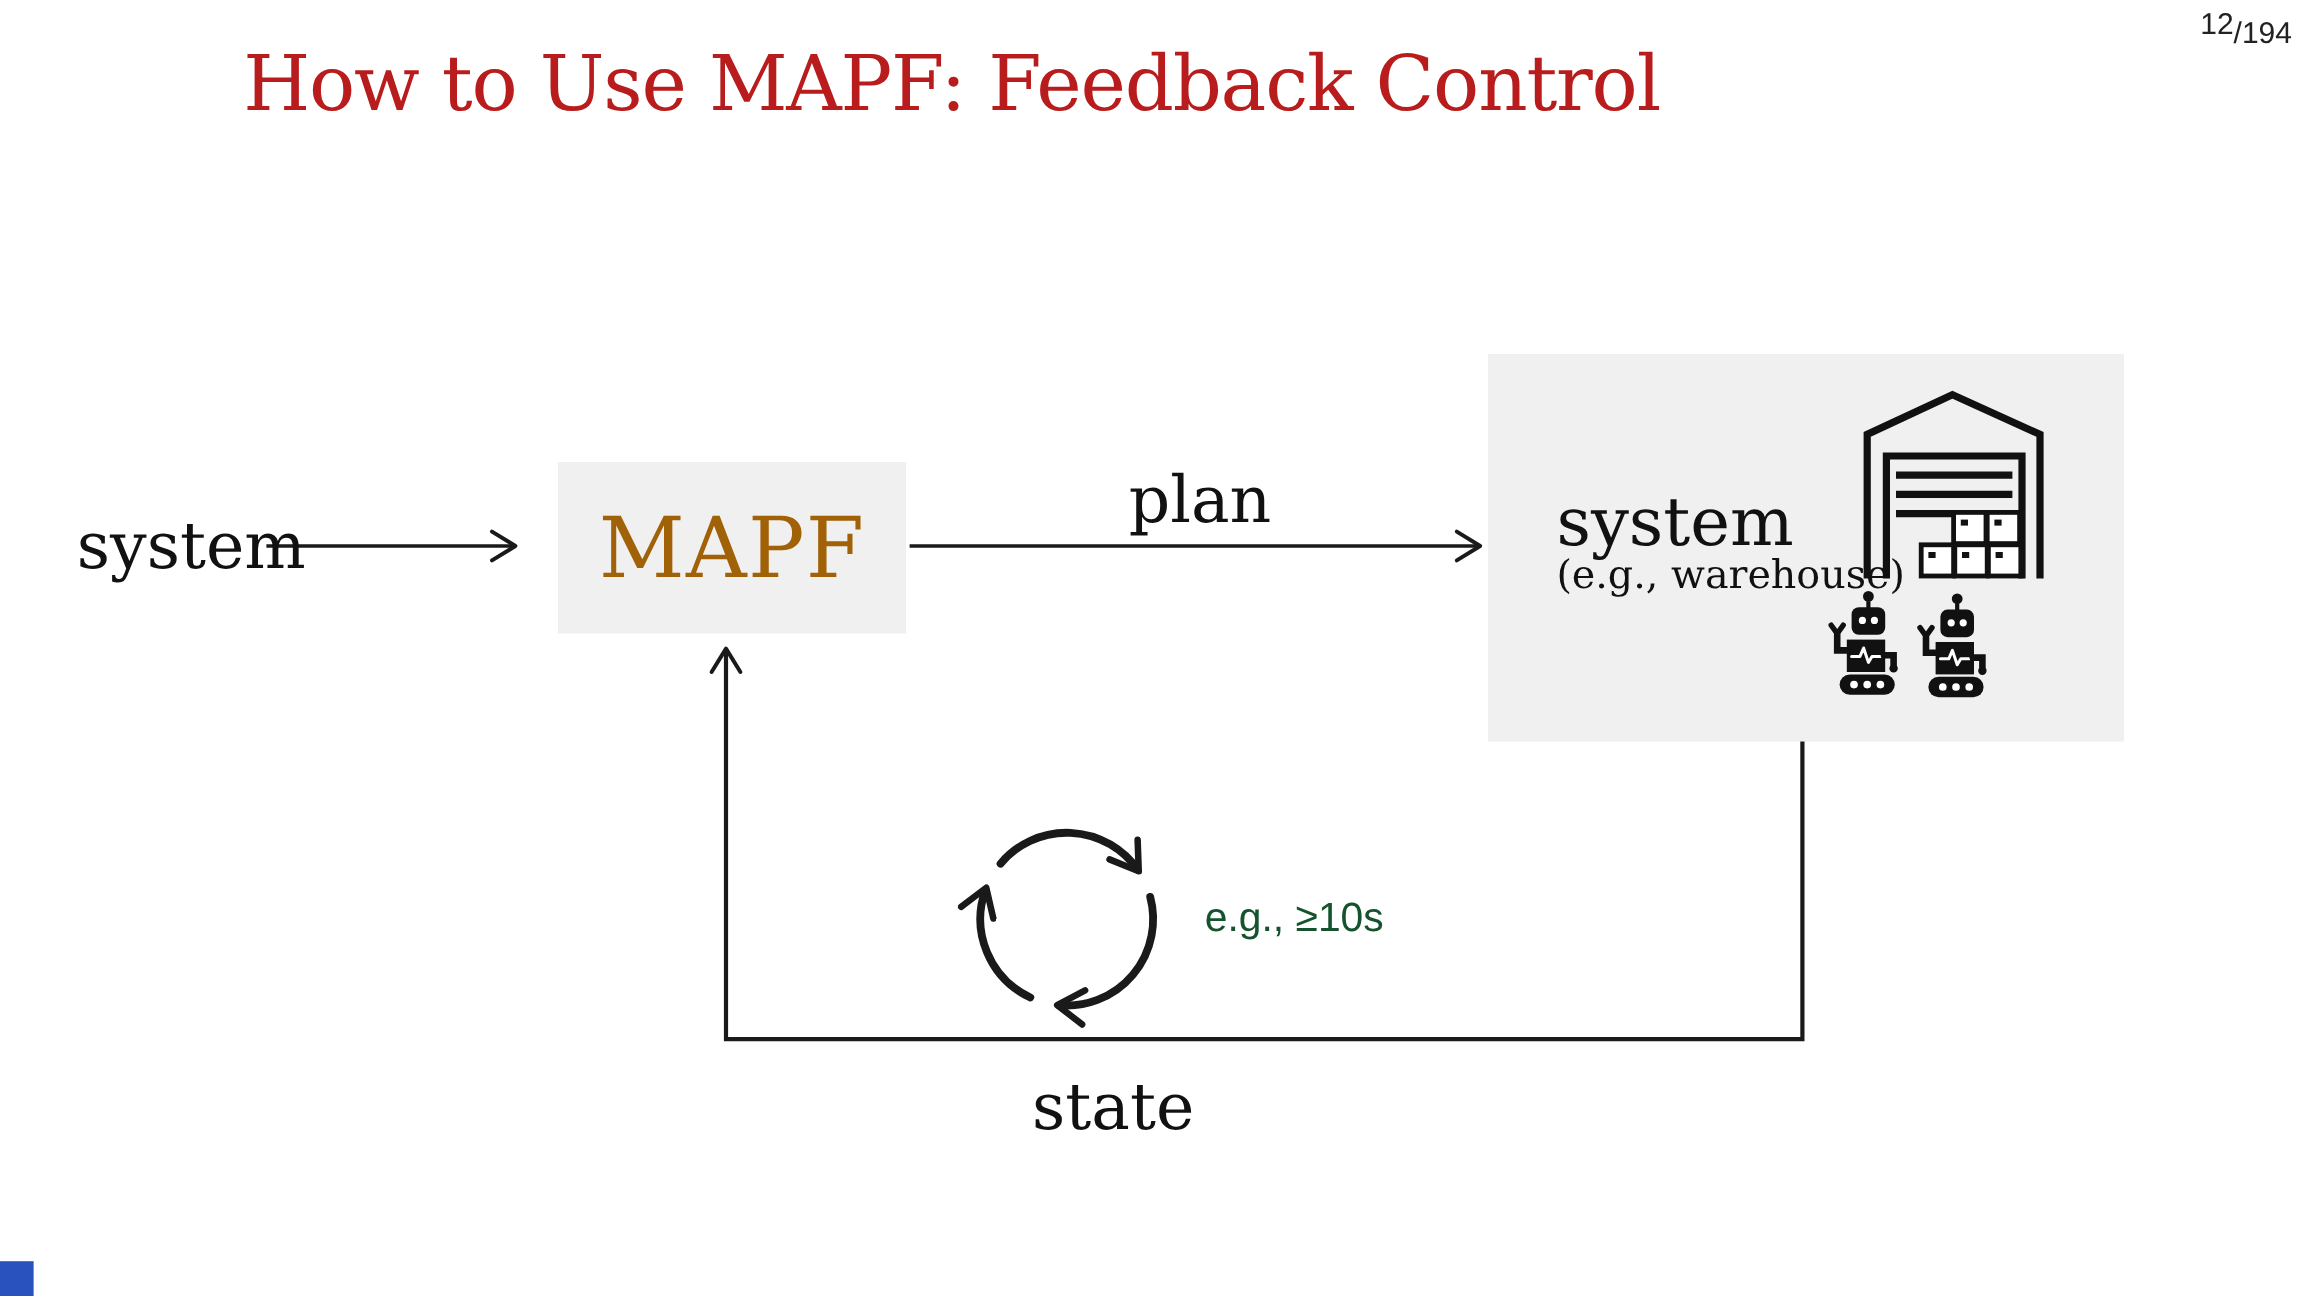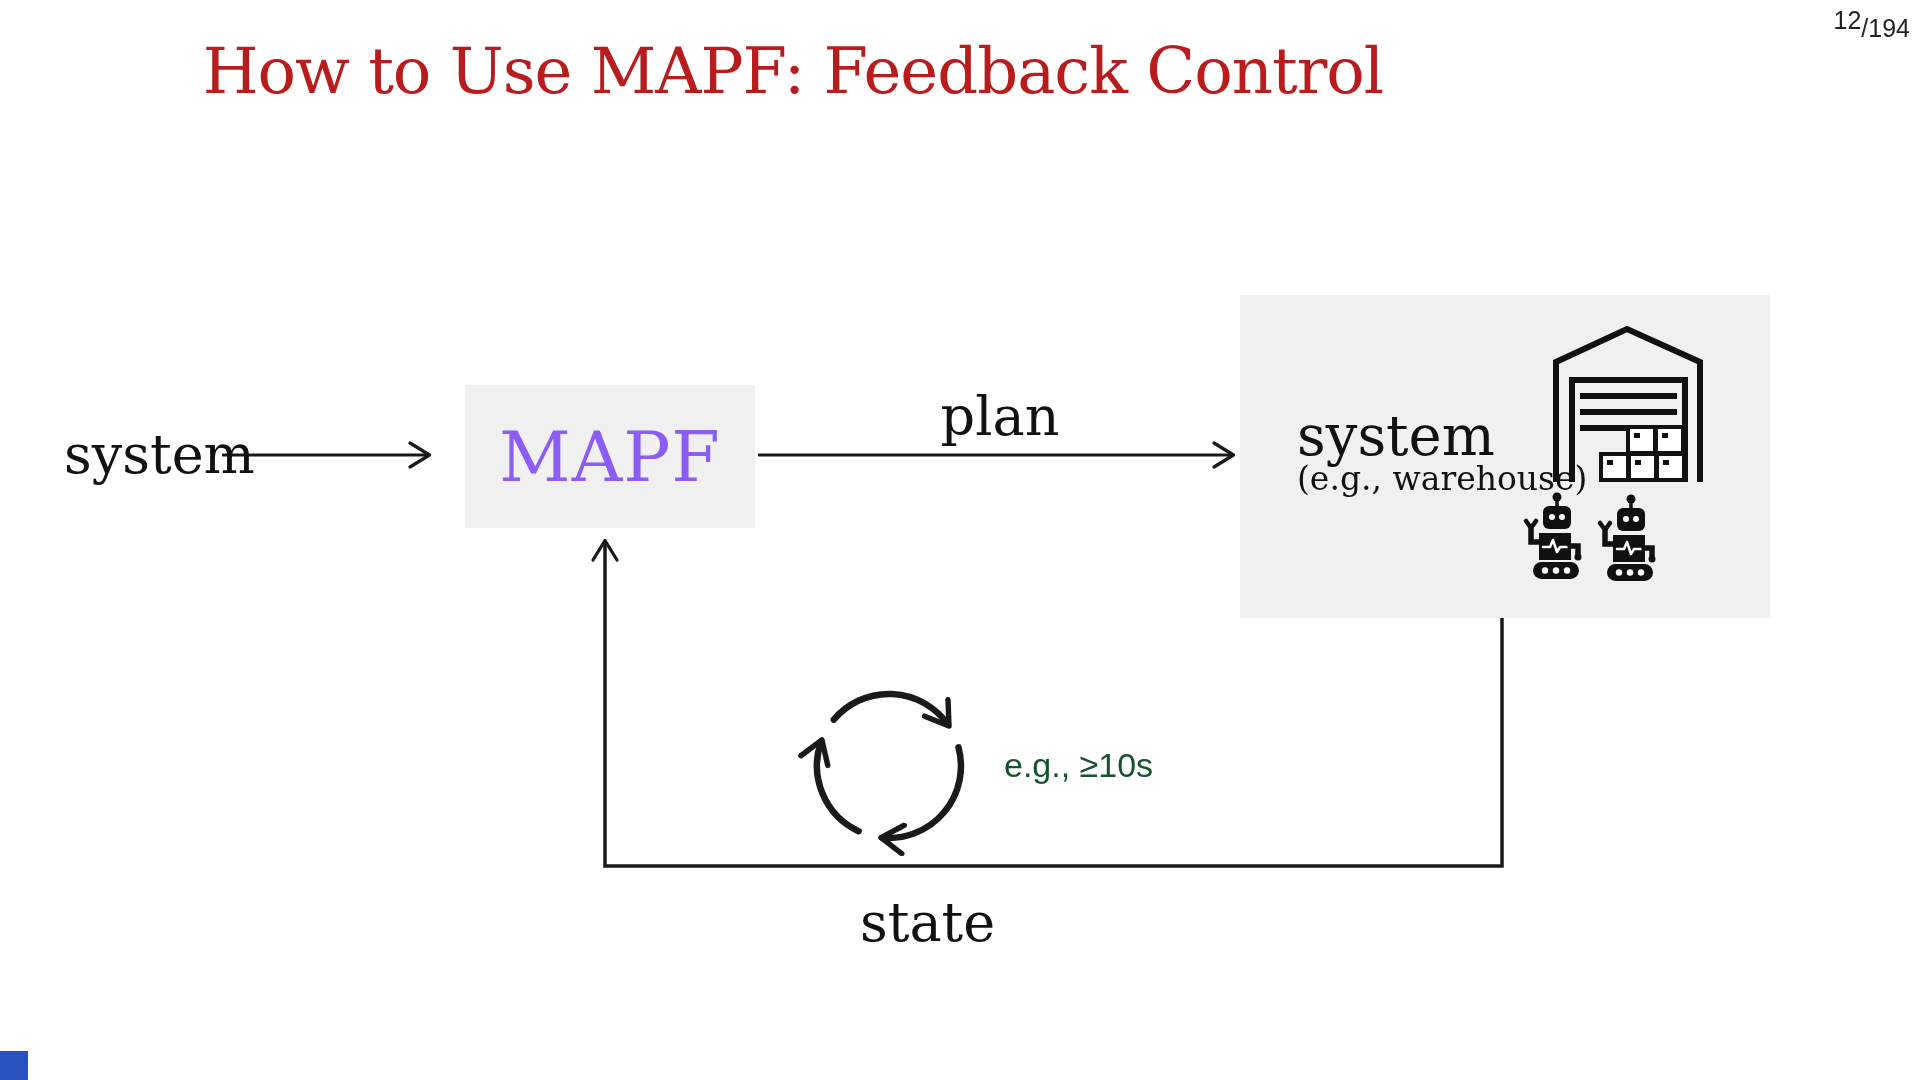--- a/index.html
+++ b/index.html
@@ -13,21 +13,21 @@
   .pagenum .den{position:relative;top:8px;}
 
   
   .title{top:36px;left:0;width:1586px;text-align:center;font-size:64px;line-height:1.1;
          color:#b91c1c;letter-spacing:-1px;}
 
   
   .graybox{background:#f0f0f0;}
   .mapf-box{left:465px;top:385px;width:290px;height:143px;display:flex;
             align-items:center;justify-content:center;}
-  .mapf-label{font-size:70px;color:#8b5cf6;letter-spacing:1px;}
+  .mapf-label{font-size:70px;color:#a16207;letter-spacing:1px;}
   .system-box{left:1240px;top:295px;width:530px;height:323px;}
 
   
   .lbl{line-height:1;color:#111;}
   .query-lbl{left:64px;top:428px;font-size:54px;}
   .plan-lbl{left:880px;top:390px;width:240px;text-align:center;font-size:54px;}
   .state-lbl{left:860px;top:896px;width:170px;font-size:54px;}
   .system-lbl{left:1297px;top:408px;font-size:56px;}
   .system-sub{left:1297px;top:462px;font-size:33px;}
   .cycle-note{left:1004px;top:746px;font-size:34px;

